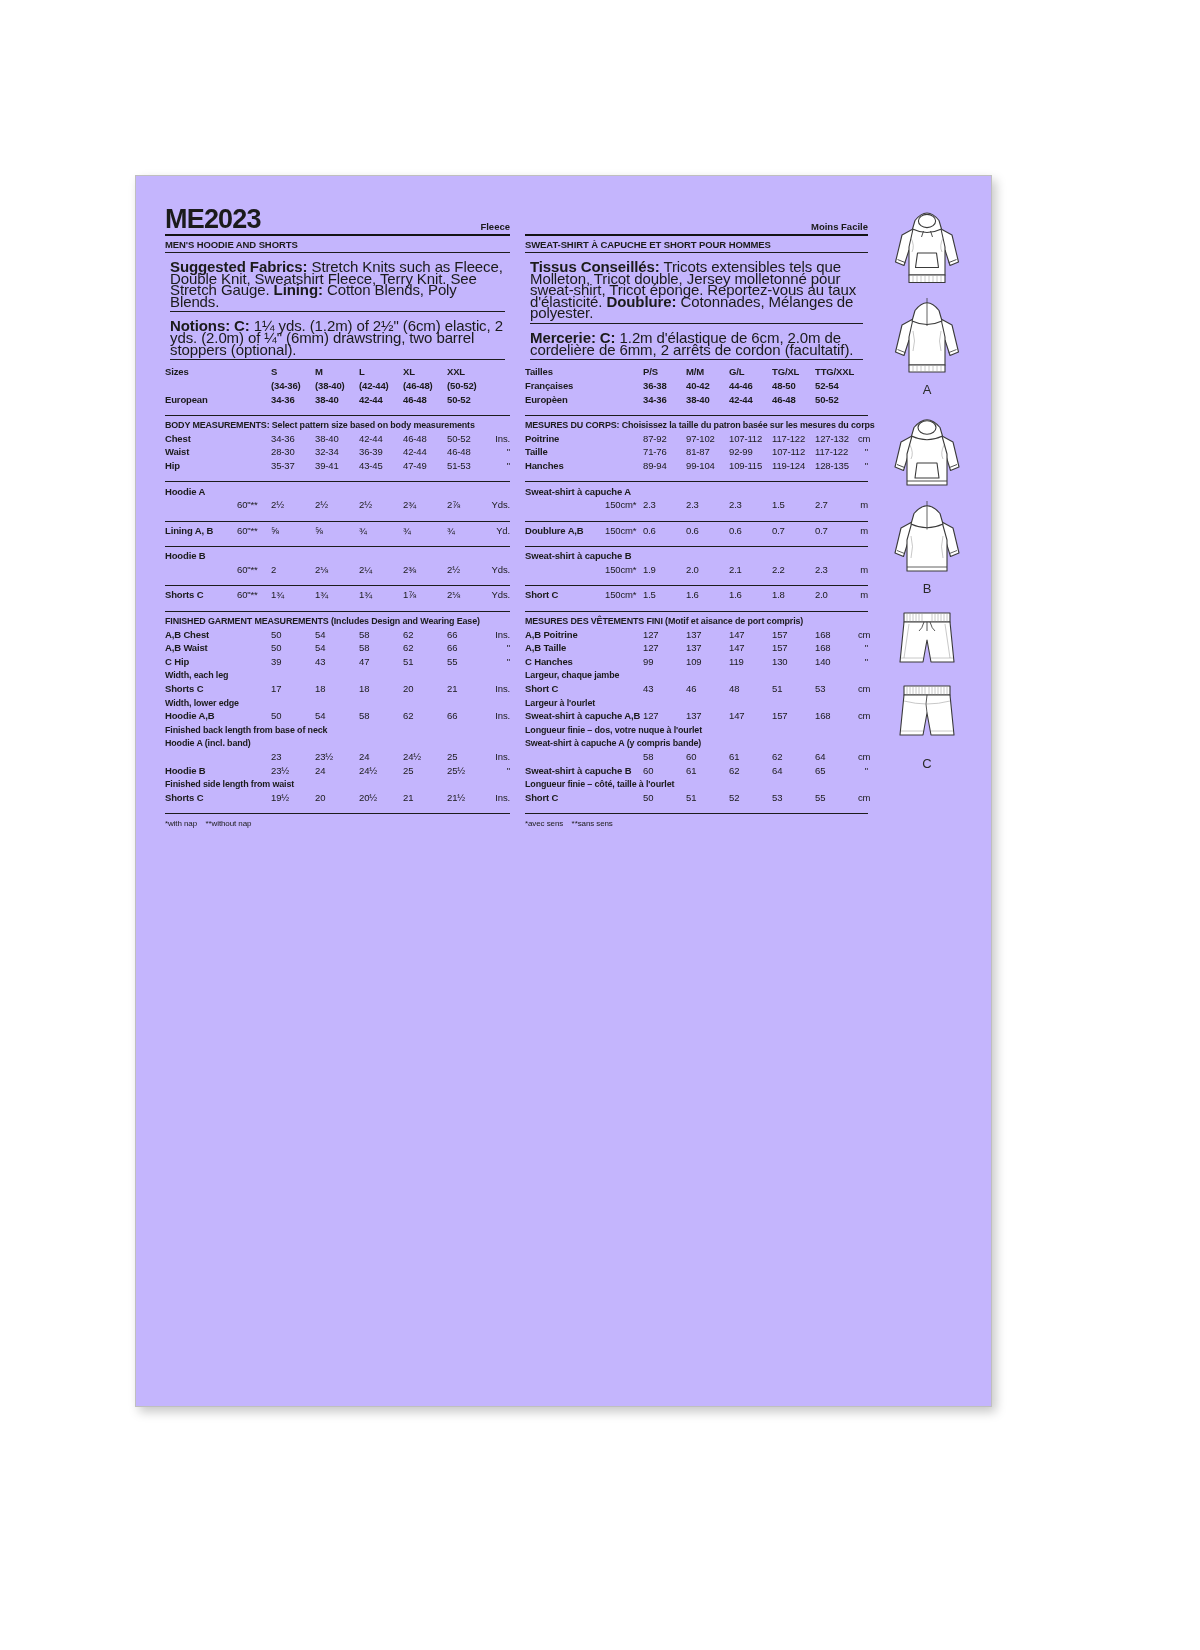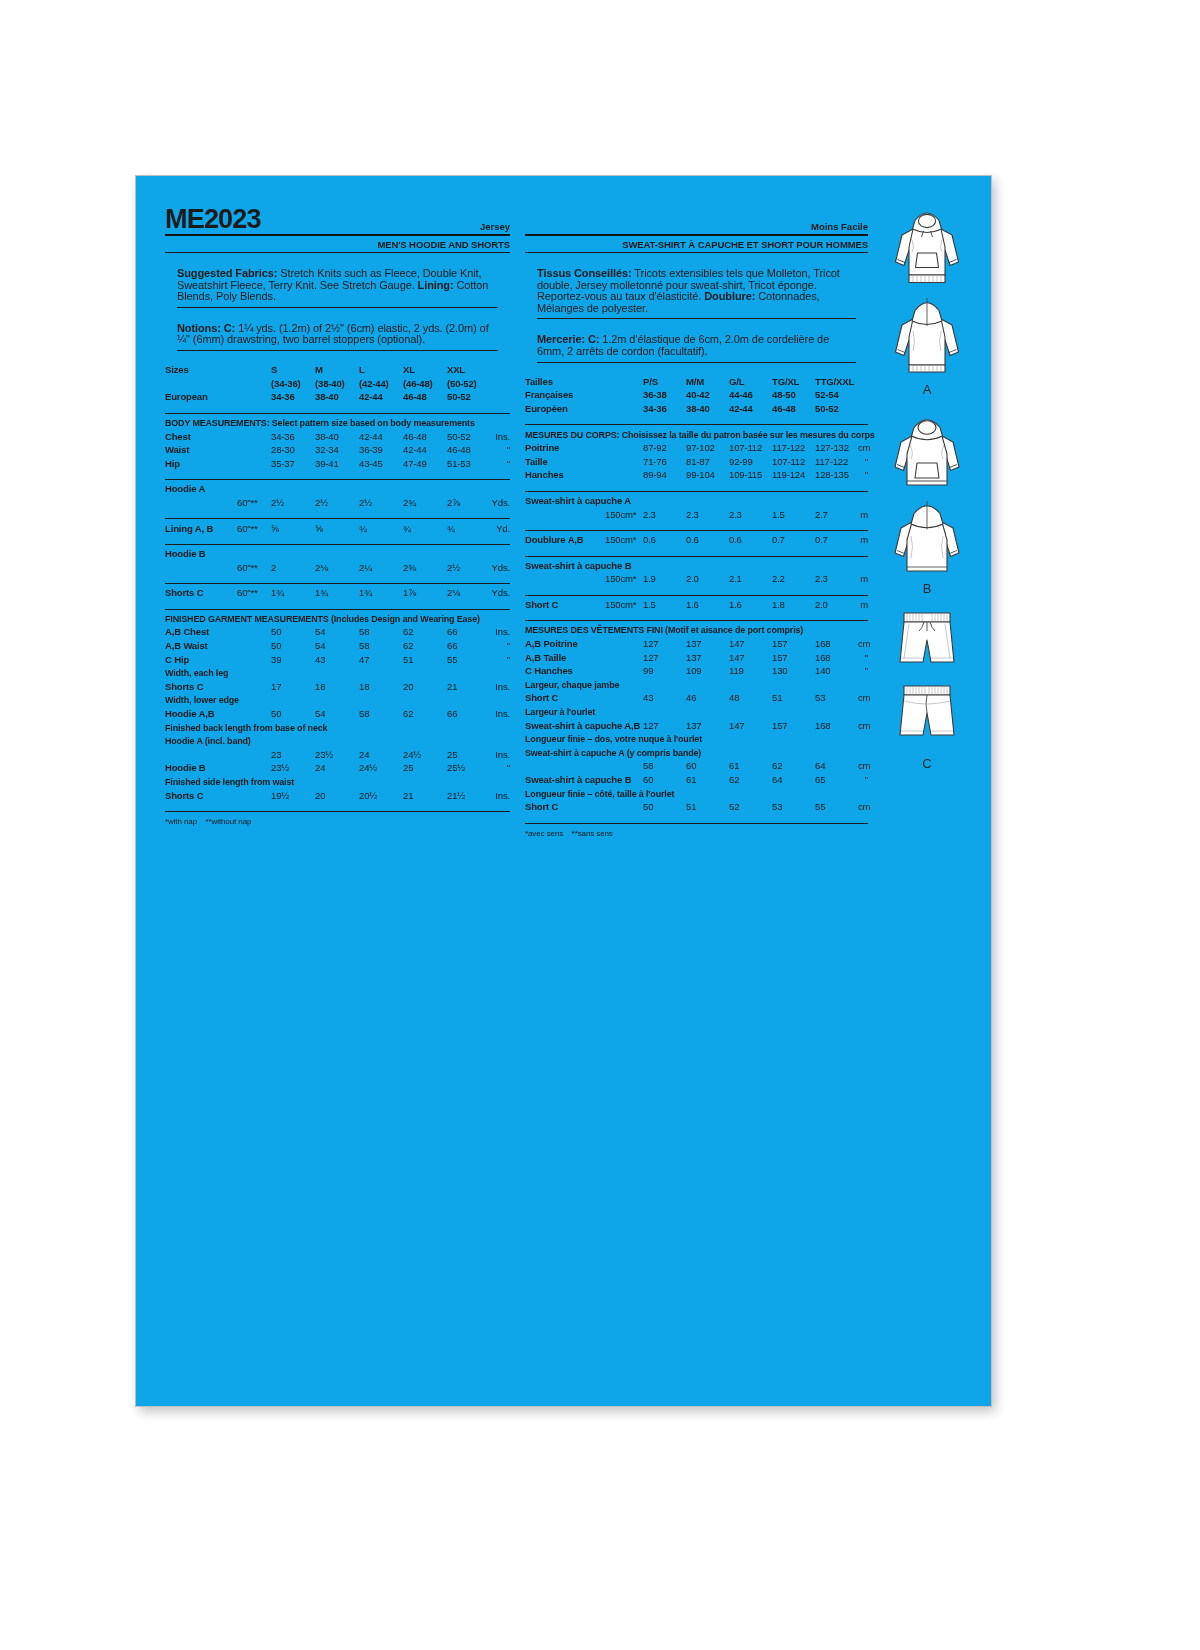--- a/index.html
+++ b/index.html
@@ -1,31 +1,31 @@
 <!DOCTYPE html>
 <html><head>
 <meta charset="utf-8">
 <style>
   html,body{margin:0;padding:0;background:#ffffff;}
   .page{position:relative;width:1200px;height:1650px;background:#ffffff;overflow:hidden;
         font-family:"Liberation Sans", sans-serif;color:#1b1b1b;}
-  .sheet{position:absolute;left:135px;top:175px;width:855px;height:1230px;background:#0ea5e9;
+  .sheet{position:absolute;left:135px;top:175px;width:855px;height:1230px;background:#c4b5fd;
          border:1px solid #bfbfbf;box-shadow:4px 5px 10px rgba(0,0,0,0.22);}
   .content{position:absolute;left:29px;top:26px;display:flex;gap:15px;}
   .col-en{width:345px;flex:none;}
   .col-fr{width:343px;flex:none;}
   .col-art{width:88px;flex:none;display:flex;flex-direction:column;align-items:center;padding-top:0;}
   .col-head{display:flex;justify-content:space-between;align-items:flex-end;
             border-bottom:2.4px solid #141414;padding-bottom:2px;height:30px;}
   .col-head.fr-head{justify-content:flex-end;}
   .pattern-no{font-size:27px;font-weight:800;letter-spacing:-0.8px;line-height:25px;}
   .difficulty{font-size:9.5px;font-weight:700;}
   .sec-title{font-weight:700;font-size:9.5px;letter-spacing:-0.1px;padding:3px 0 2px;
-             border-bottom:1.3px solid #1c1c1c;text-align:right;}
-  .para{font-size:11px;line-height:11.6px;letter-spacing:-0.1px;margin:12px;padding:3px 0 4px;
+             border-bottom:1.3px solid #1c1c1c;}
+  .para{font-size:15px;line-height:11.6px;letter-spacing:-0.1px;margin:5px;padding:3px 0 4px;
         border-bottom:1.3px solid #1c1c1c;}
   .para b{font-weight:700;}
   .table-wrap{}
   .trow{display:grid;align-items:end;min-height:13.6px;line-height:12.4px;font-size:9.5px;
         letter-spacing:-0.15px;}
   .table-en .trow{grid-template-columns:72px 34px 44px 44px 44px 44px 44px 1fr;}
   .table-fr .trow{grid-template-columns:80px 38px 43px 43px 43px 43px 43px 1fr;}
   .trow>span{white-space:nowrap;overflow:visible;}
   .trow .lbl{font-weight:700;}
   .trow .c1{font-weight:400;}
@@ -43,21 +43,21 @@
 </head>
 <body>
 
 <div class="page">
   <div class="sheet">
     <div class="content">
 
       <div class="col-en">
         <div class="col-head">
           <div class="pattern-no">ME2023</div>
-          <div class="difficulty">Jersey</div>
+          <div class="difficulty">Fleece</div>
         </div>
         <div class="sec-title">MEN'S HOODIE AND SHORTS</div>
         <p class="para"><b>Suggested Fabrics:</b><span> Stretch Knits such as Fleece, Double Knit, Sweatshirt Fleece, Terry Knit. See Stretch Gauge. </span><b>Lining:</b><span> Cotton Blends, Poly Blends.</span></p>
         <p class="para"><b>Notions: C:</b><span> 1¼ yds. (1.2m) of 2½" (6cm) elastic, 2 yds. (2.0m) of ¼" (6mm) drawstring, two barrel stoppers (optional).</span></p>
         <div id="table-en" class="table-wrap table-en">
             <div class="trow vb">
               <span class="lbl">Sizes</span>
               <span class="c1"></span>
               <span class="val">S</span>
               <span class="val">M</span>

